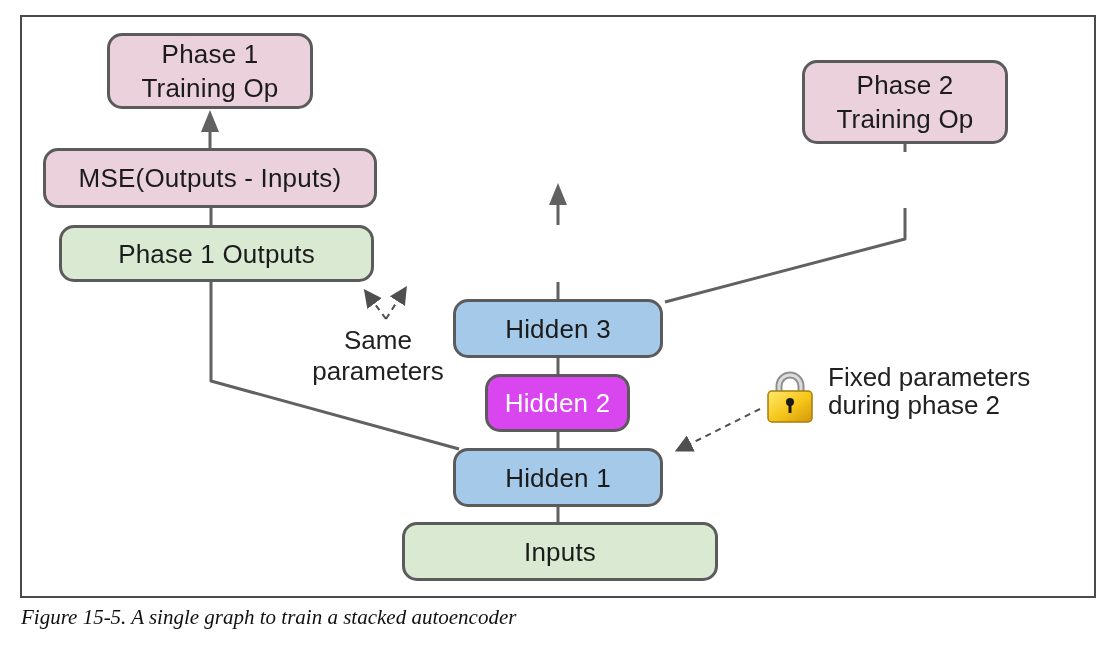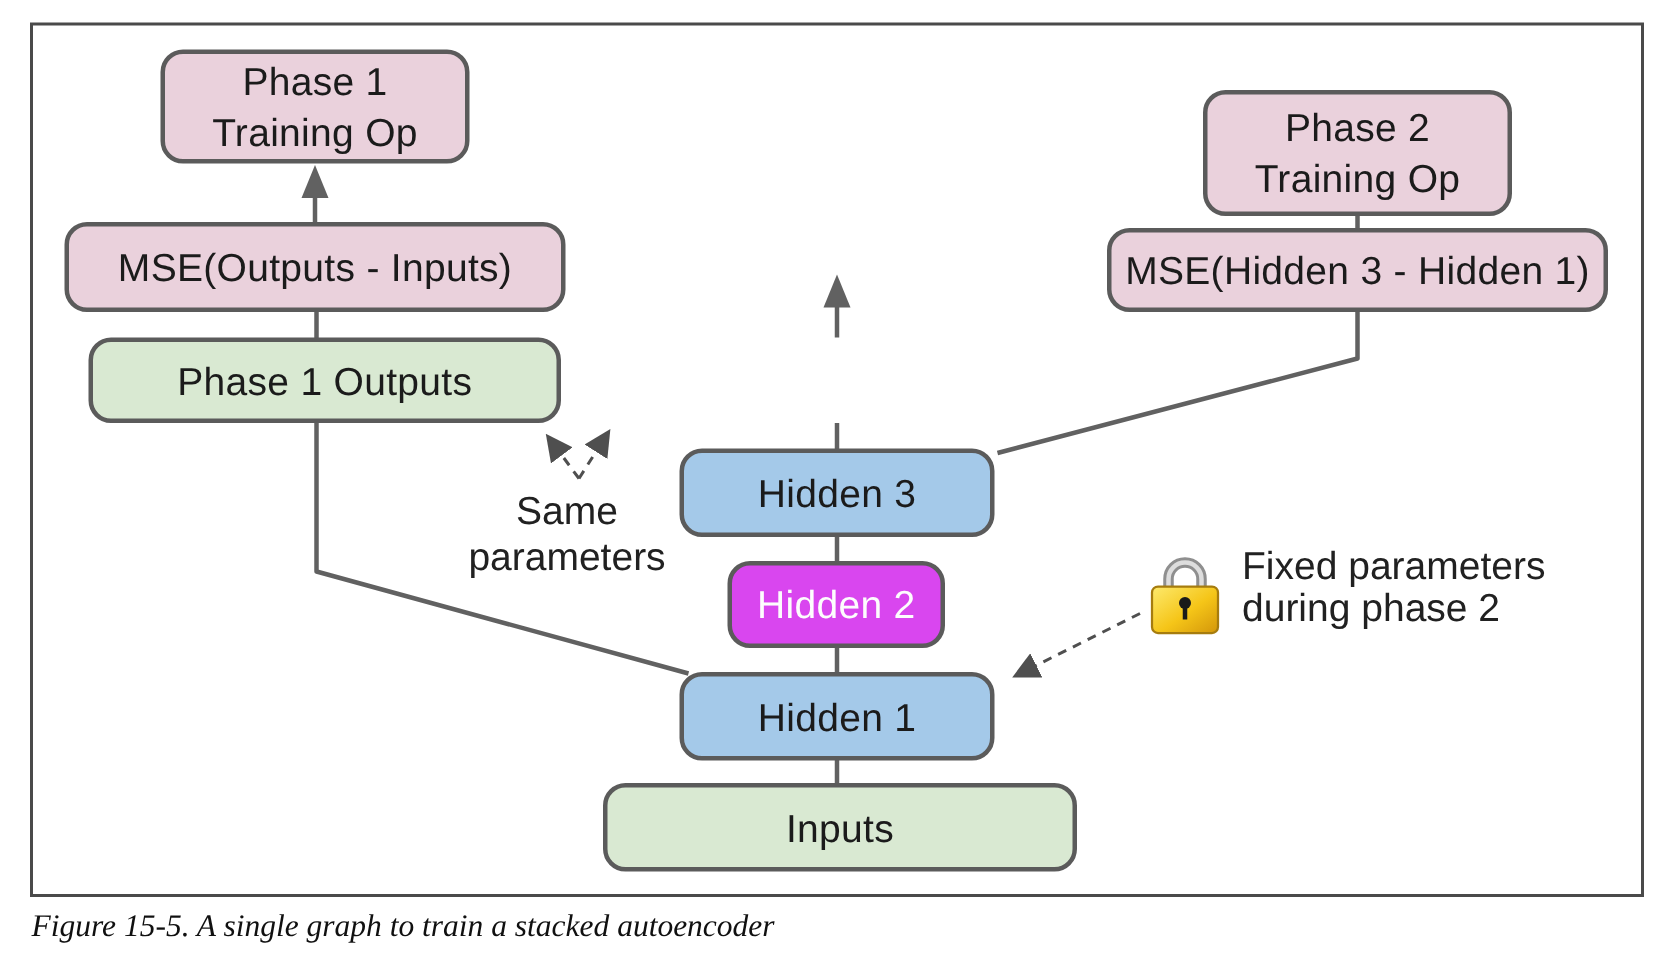--- a/index.html
+++ b/index.html
@@ -157,23 +157,20 @@
 
   <div class="node" id="inputs-box" style="left: 402px; top: 522px; width: 316px; height: 59px; background-color: rgb(217, 233, 210);">
     <span>Inputs</span>
   </div>
 
   <div class="node" id="phase2-training-op-box" style="left: 802px; top: 32px; width: 206px; height: 84px; background-color: rgb(234, 209, 220); margin-top: 28px;">
     <span>Phase 2</span>
     <span>Training Op</span>
   </div>
 
-  <div class="node" id="mse-phase2-box" style="left: 738px; top: 152px; width: 334px; height: 56px; background-color: rgb(234, 209, 220);">
-    <span>MSE(Hidden 3 - Hidden 1)</span>
-  </div>
 
   <div class="annotation" id="same-parameters-label" style="left:298px; top:325px; width:160px;">
     <span>Same</span>
     <span>parameters</span>
   </div>
 
   <div class="annotation" id="fixed-parameters-label" style="left:828px; top:363px; width:230px;">
     <span>Fixed parameters</span>
     <span>during phase 2</span>
   </div>

